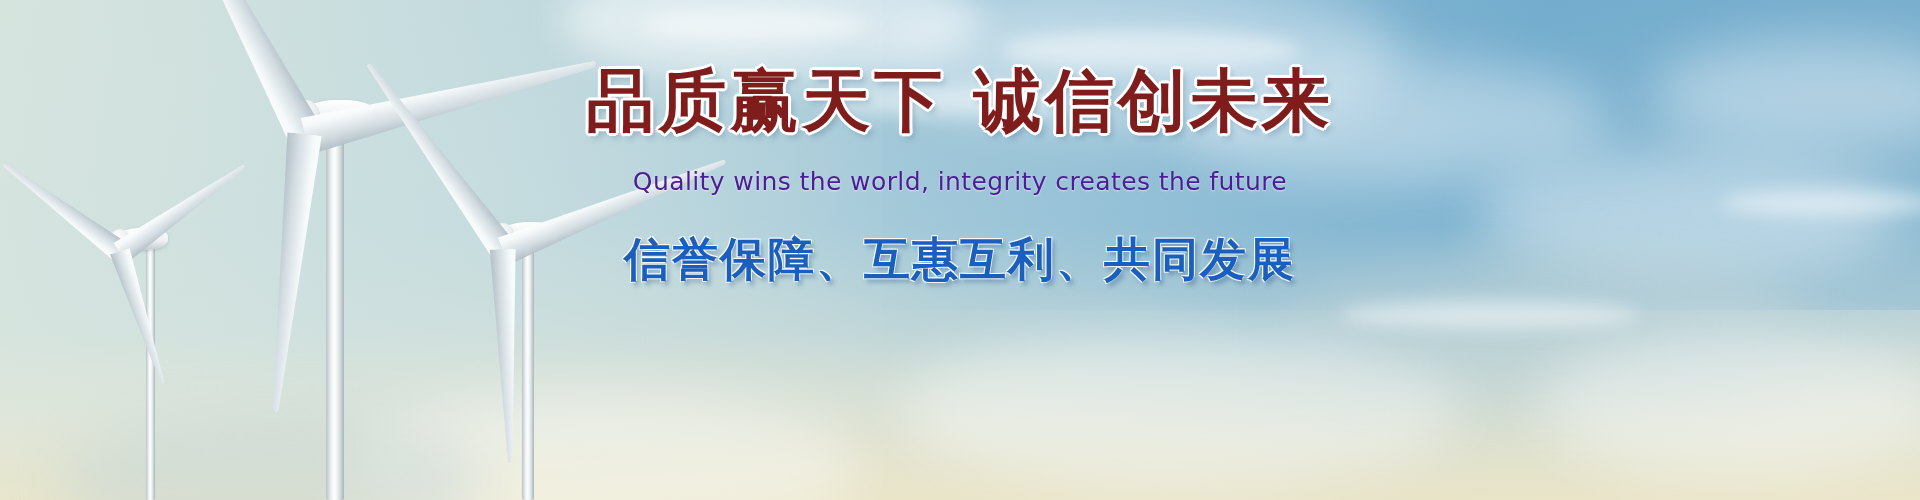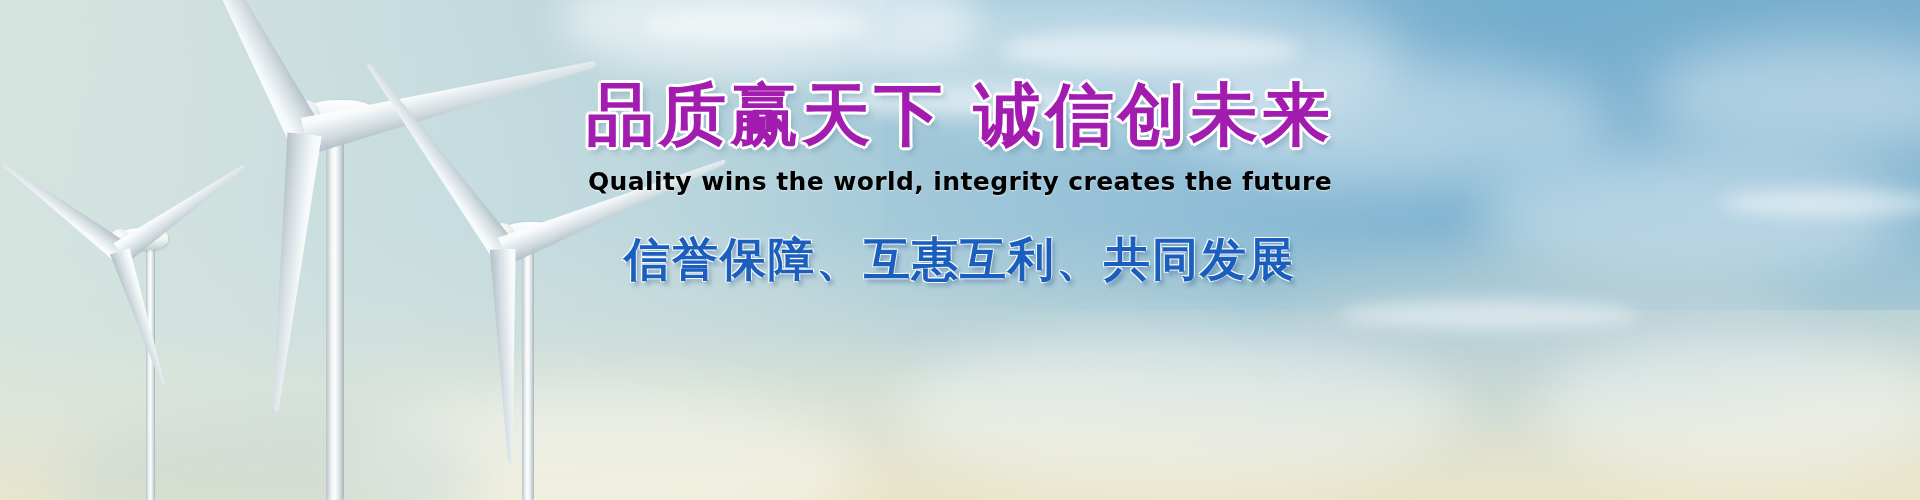--- a/index.html
+++ b/index.html
@@ -91,43 +91,43 @@
   
   .text-wrap{
     position:absolute;
     left:0; right:0; top:0;
     height:100%;
     text-align:center;
   }
   .headline{
     position:absolute;
     left:0; right:0;
-    top:70px;
+    top:56px;
     font-family:"DejaVu Sans","Liberation Sans",sans-serif;
     font-size:68px;
     font-weight:bold;
     letter-spacing:4px;
-    color:#a21caf;
+    color:#7f1d1d;
     white-space:nowrap;
     text-shadow:
       -2px -2px 0 #ffffff,  2px -2px 0 #ffffff,
       -2px  2px 0 #ffffff,  2px  2px 0 #ffffff,
       -3px  0   0 #ffffff,  3px  0   0 #ffffff,
        0   -3px 0 #ffffff,  0    3px 0 #ffffff,
        4px  5px 6px rgba(40,80,120,0.28);
   }
   .subtitle{
     position:absolute;
     left:0; right:0;
     top:167px;
     font-family:"DejaVu Sans","Liberation Sans",sans-serif;
     font-size:25px;
-    font-weight:bold;
+    font-weight:normal;
     letter-spacing:0.4px;
-    color:#000000;
+    color:#4c1d95;
     white-space:nowrap;
     text-shadow:0 1px 2px rgba(255,255,255,0.55);
   }
   .tagline{
     position:absolute;
     left:0; right:0;
     top:229px;
     font-family:"DejaVu Sans","Liberation Sans",sans-serif;
     font-size:46px;
     font-weight:bold;

